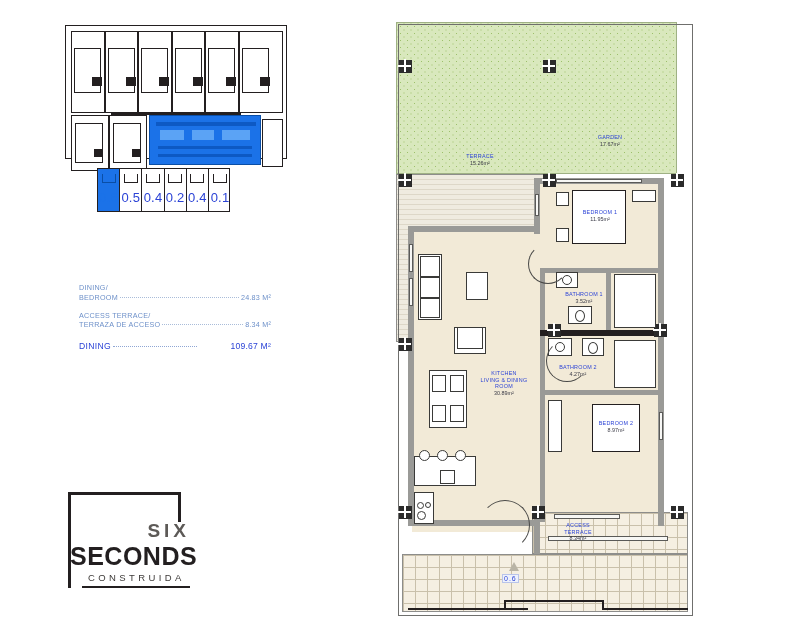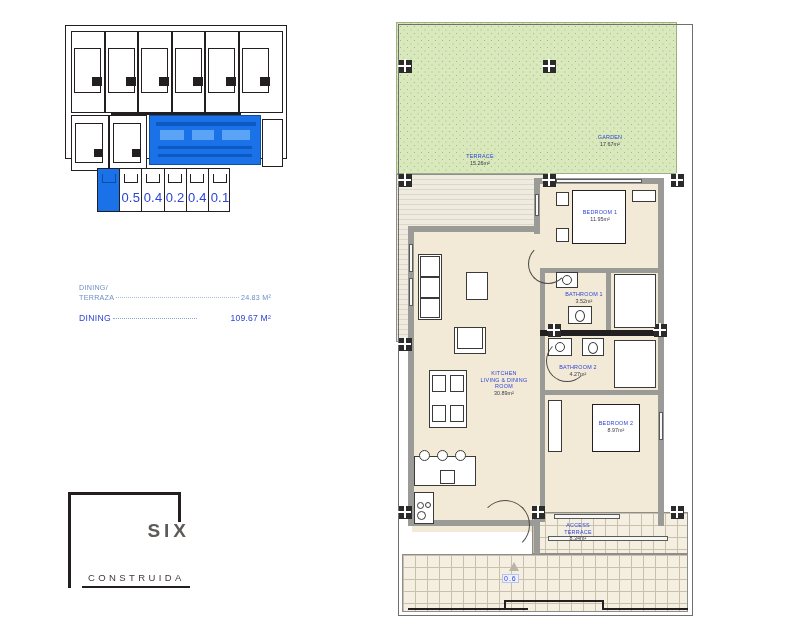--- a/index.html
+++ b/index.html
@@ -254,41 +254,50 @@
       <span class="us-lab">0.1</span>
     </div>
   </div>
 
   <div class="abs" id="areas">
 
 
     <div class="ar-row">
       <div class="ar-l1">DINING/</div>
       <div class="ar-l2">
-        <span>TERRAZA</span>
+        <span>BEDROOM</span>
         <span class="ar-dots"></span>
         <span class="ar-val">24.83 M²</span>
       </div>
     </div>
 
 
+    <div class="ar-row">
+      <div class="ar-l1">ACCESS TERRACE/</div>
+      <div class="ar-l2">
+        <span>TERRAZA DE ACCESO</span>
+        <span class="ar-dots"></span>
+        <span class="ar-val">8.34 M²</span>
+      </div>
+    </div>
 
     <div class="ar-total">
       <span class="ar-l2t">DINING</span>
       <span class="ar-dots"></span>
       <span class="ar-valt">109.67 M²</span>
     </div>
   </div>
 
   <div class="abs" id="logo">
     <div class="lg-bar" style="left:0px;top:0px;width:112px;height:2.5px;"></div>
     <div class="lg-bar" style="left:0px;top:0px;width:2.5px;height:96px;"></div>
     <div class="lg-bar" style="left:110px;top:0px;width:2.5px;height:30px;"></div>
     <div class="lg-bar" style="left:14px;top:93.5px;width:108px;height:2.5px;"></div>
     <div class="lg-six">SIX</div>
+    <div class="lg-sec">SECONDS</div>
     <div class="lg-pro">CONSTRUIDA</div>
   </div>
 
   <div class="abs" id="plan">
 
     <div class="pl-outline" style="left:2px;top:2px;width:295px;height:592px;"></div>
 
     <div id="garden"></div>
 
     <div id="terrace"></div>

